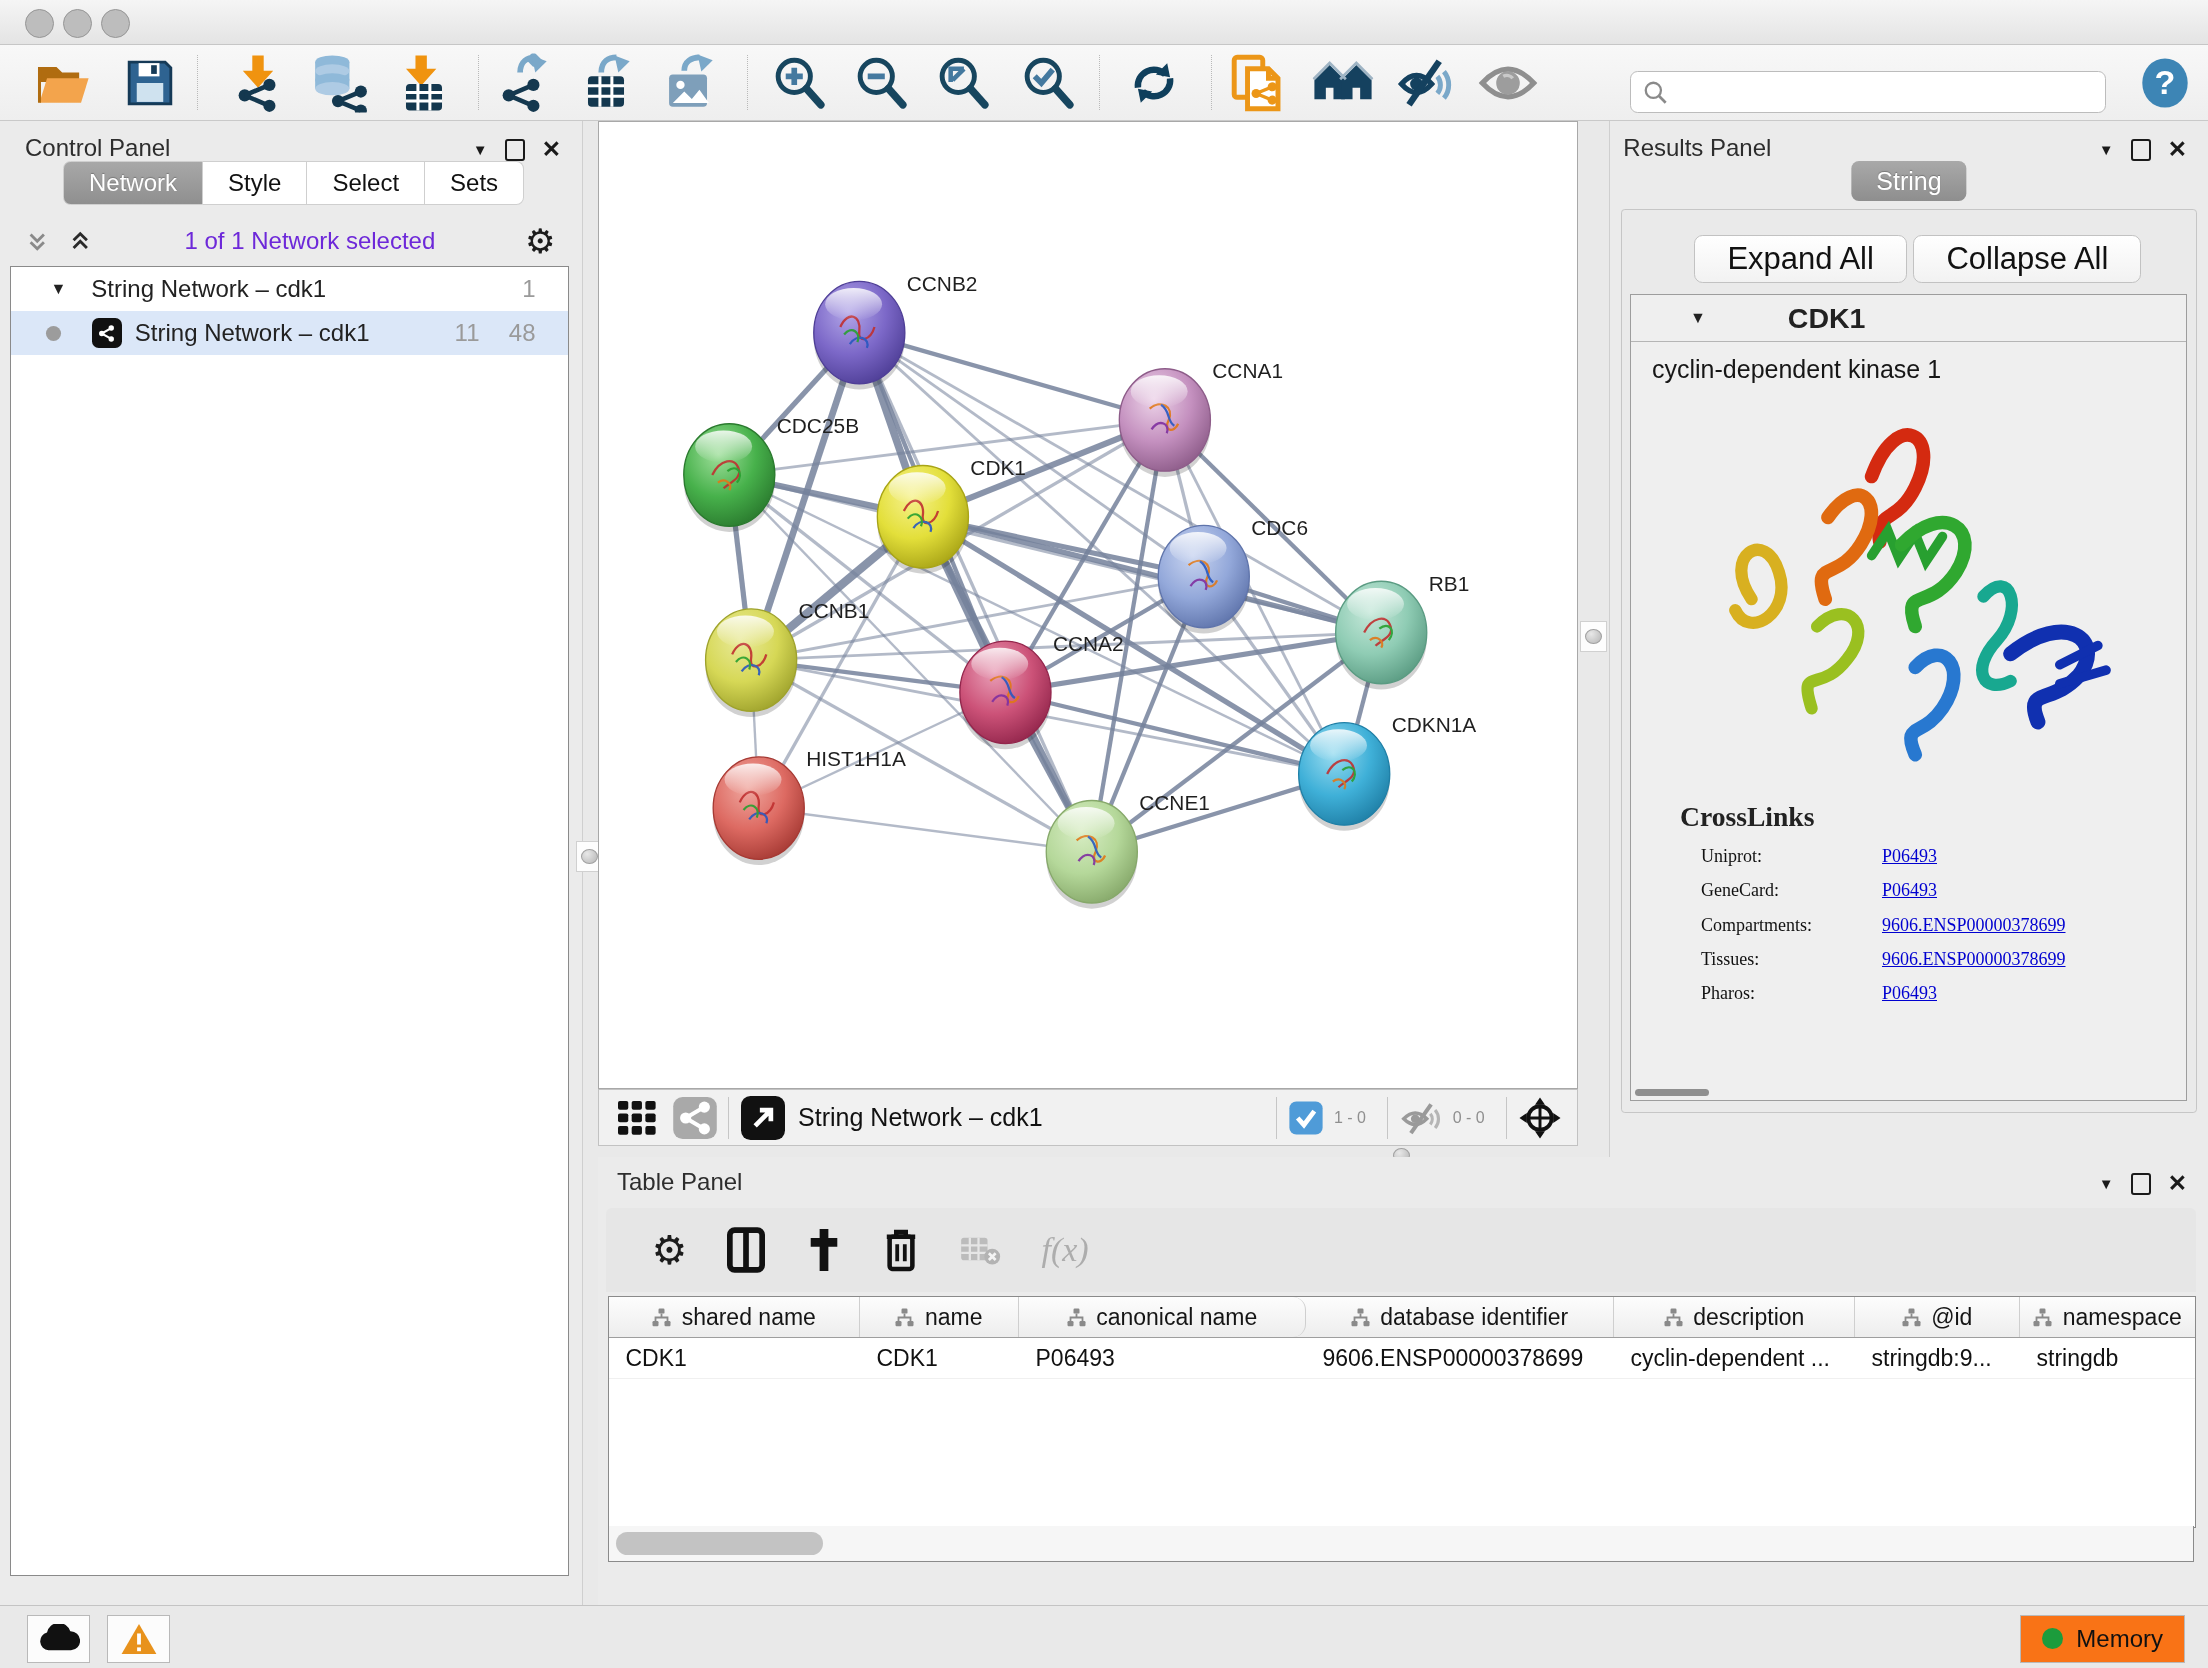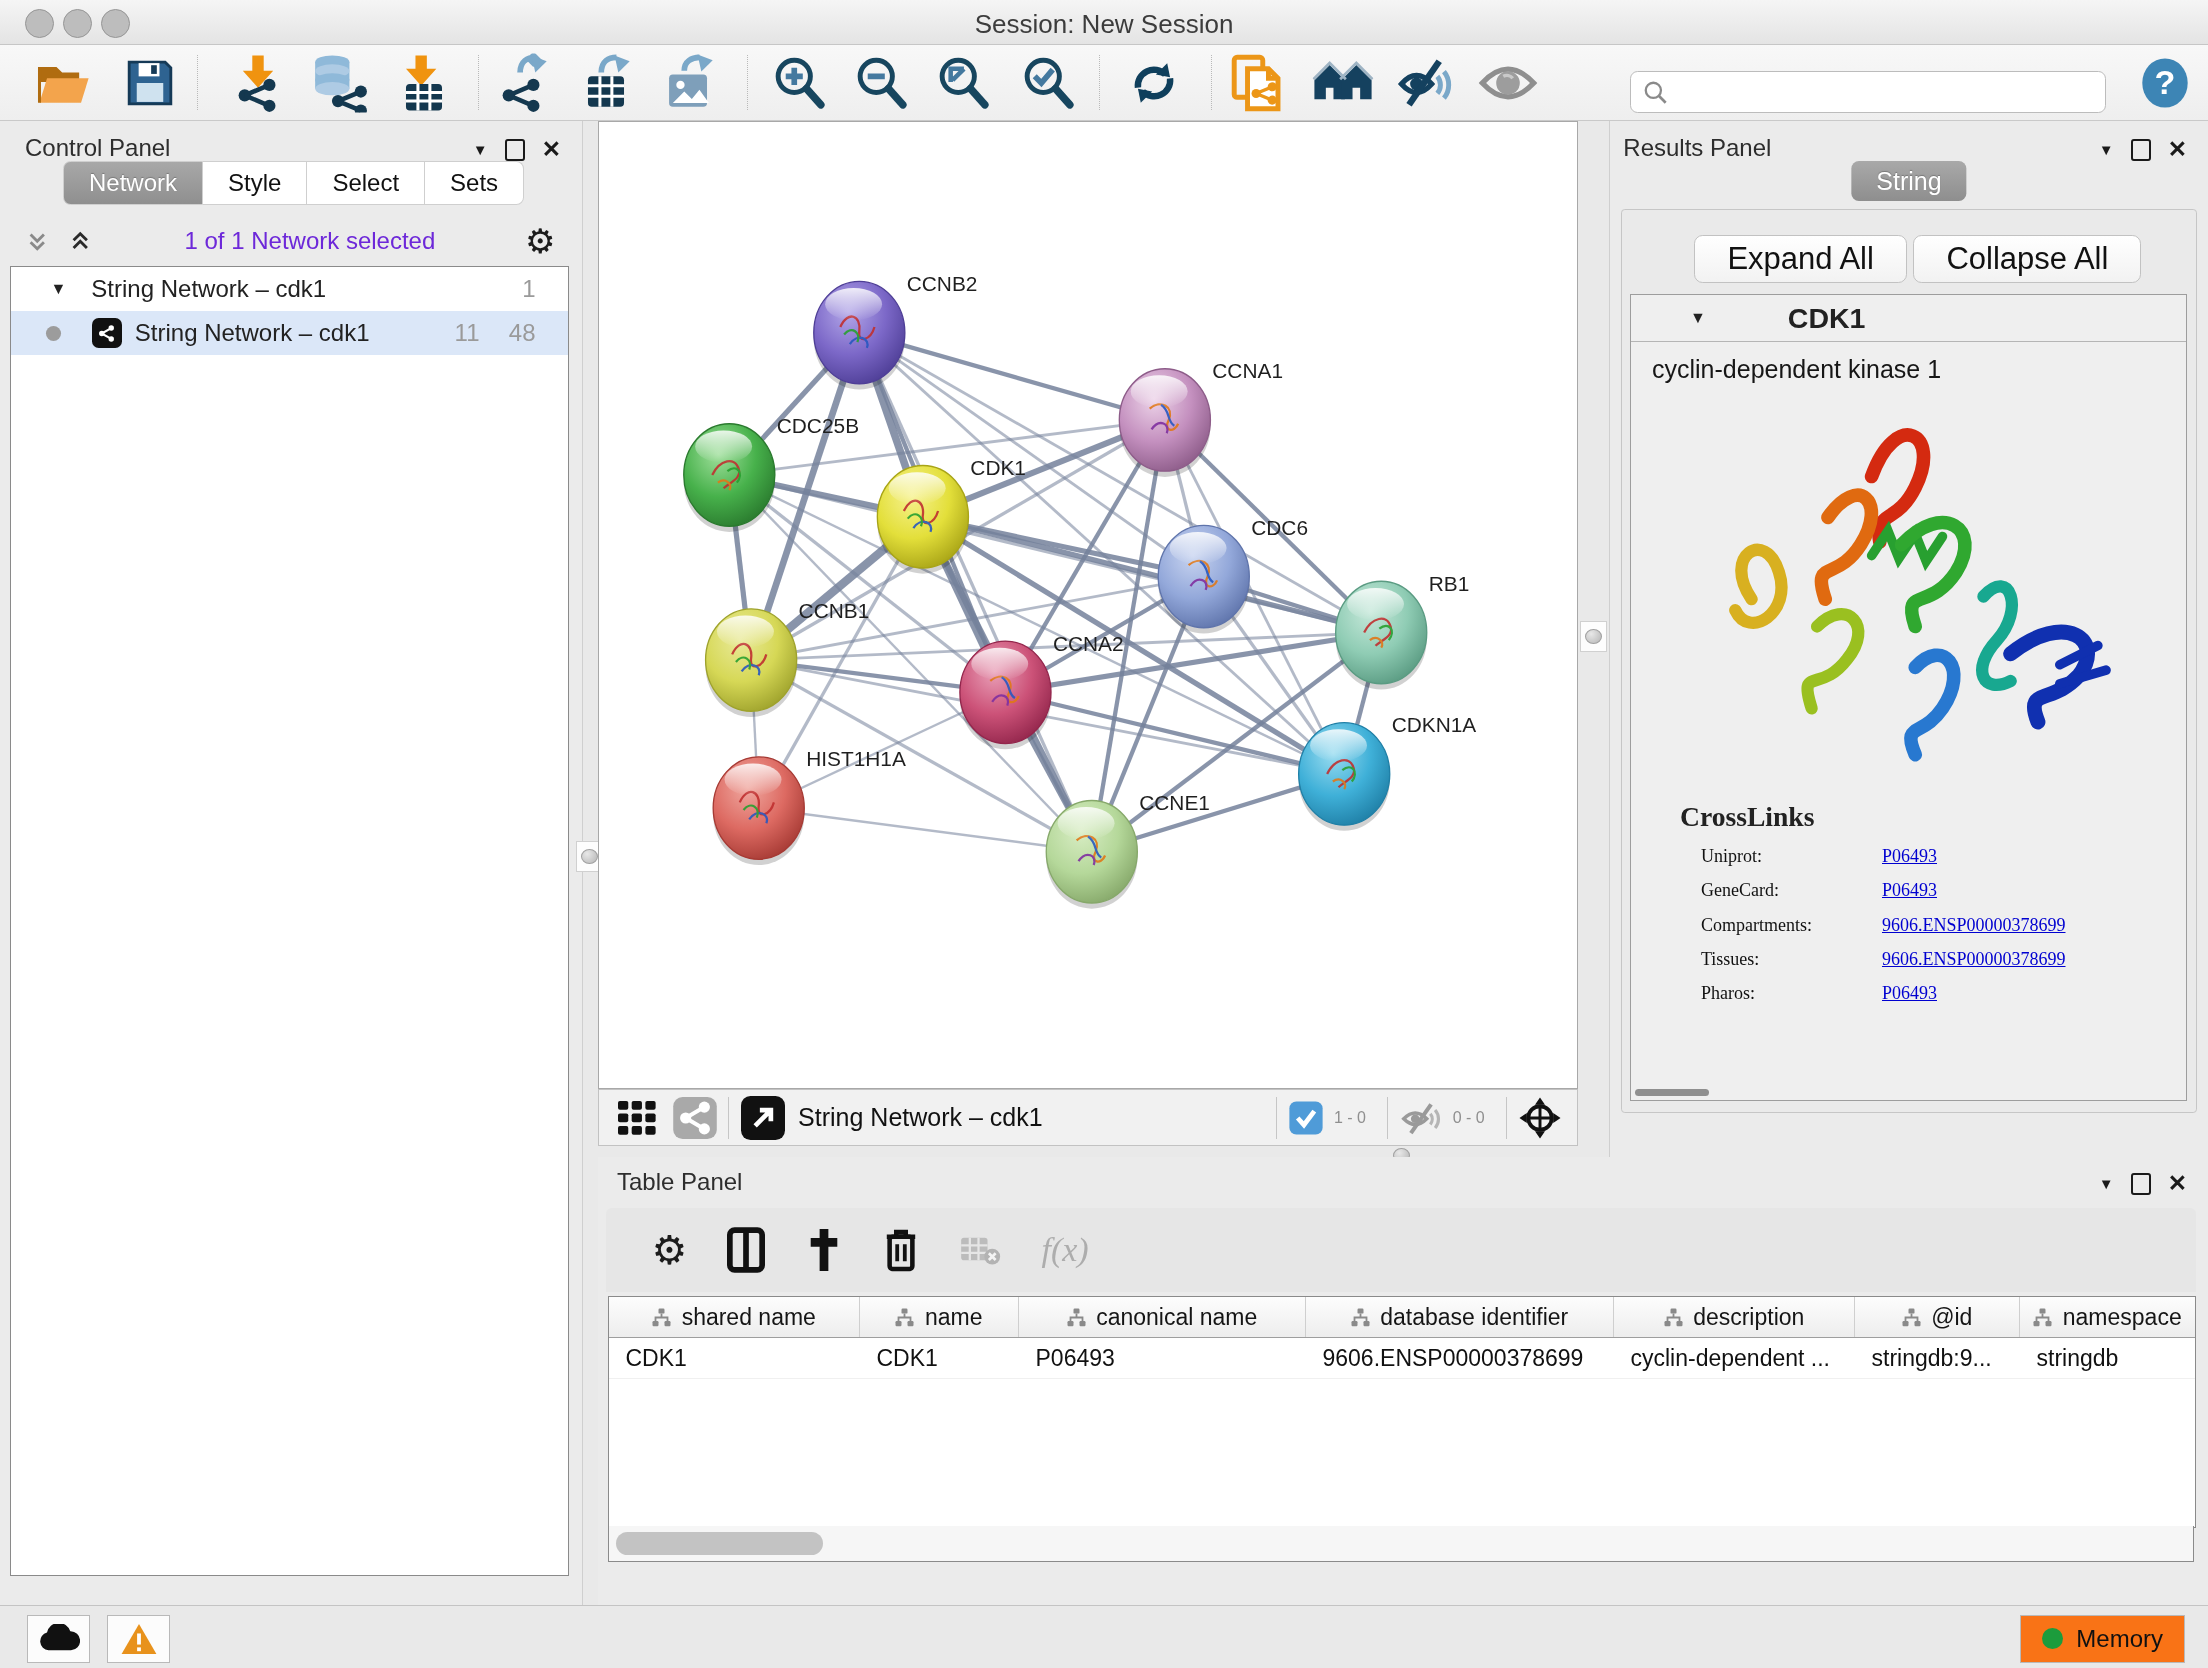--- a/index.html
+++ b/index.html
@@ -102,21 +102,20 @@
 </style>
 </head>
 <body>
 
 <div class="app">
 
   <div class="titlebar">
     <span class="tl" style="left:25px"></span>
     <span class="tl" style="left:63px"></span>
     <span class="tl" style="left:101px"></span>
-    <div class="title-text">Session: New Session</div>
   </div>
 
   <div class="toolbar">
     <span class="tbtn" style="left:65px">
       <svg width="59" height="51" viewBox="0 0 31 27">
           <path d="M2 5 h9 l3 3 h9 v5 H2 z" fill="#b06c10"></path>
           <path d="M2 24 L6 11 h22 l-4 13 z" fill="#f3a44c"></path>
           <path d="M2 24 V5" stroke="#b06c10" stroke-width="1.6"></path>
         </svg>
     </span>
@@ -758,21 +757,21 @@
           </div>
           <div class="th" style="width: 159px;">
             <svg width="21" height="21" viewBox="0 0 14 14">
               <rect x="5" y="1" width="4" height="3.4" rx="0.8" fill="#8a8a8a"></rect>
               <rect x="1" y="9.4" width="4" height="3.4" rx="0.8" fill="#8a8a8a"></rect>
               <rect x="9" y="9.4" width="4" height="3.4" rx="0.8" fill="#8a8a8a"></rect>
               <path d="M7 4.4 v2.6 M3 9.4 V7 h8 v2.4" stroke="#8a8a8a" stroke-width="1.2" fill="none"></path>
             </svg>
             <span>name</span>
           </div>
-          <div class="th" style="width: 287px;">
+          <div class="th" style="width: 287px; border-radius: 13px;">
             <svg width="21" height="21" viewBox="0 0 14 14">
               <rect x="5" y="1" width="4" height="3.4" rx="0.8" fill="#8a8a8a"></rect>
               <rect x="1" y="9.4" width="4" height="3.4" rx="0.8" fill="#8a8a8a"></rect>
               <rect x="9" y="9.4" width="4" height="3.4" rx="0.8" fill="#8a8a8a"></rect>
               <path d="M7 4.4 v2.6 M3 9.4 V7 h8 v2.4" stroke="#8a8a8a" stroke-width="1.2" fill="none"></path>
             </svg>
             <span>canonical name</span>
           </div>
           <div class="th" style="width: 308px;">
             <svg width="21" height="21" viewBox="0 0 14 14">

